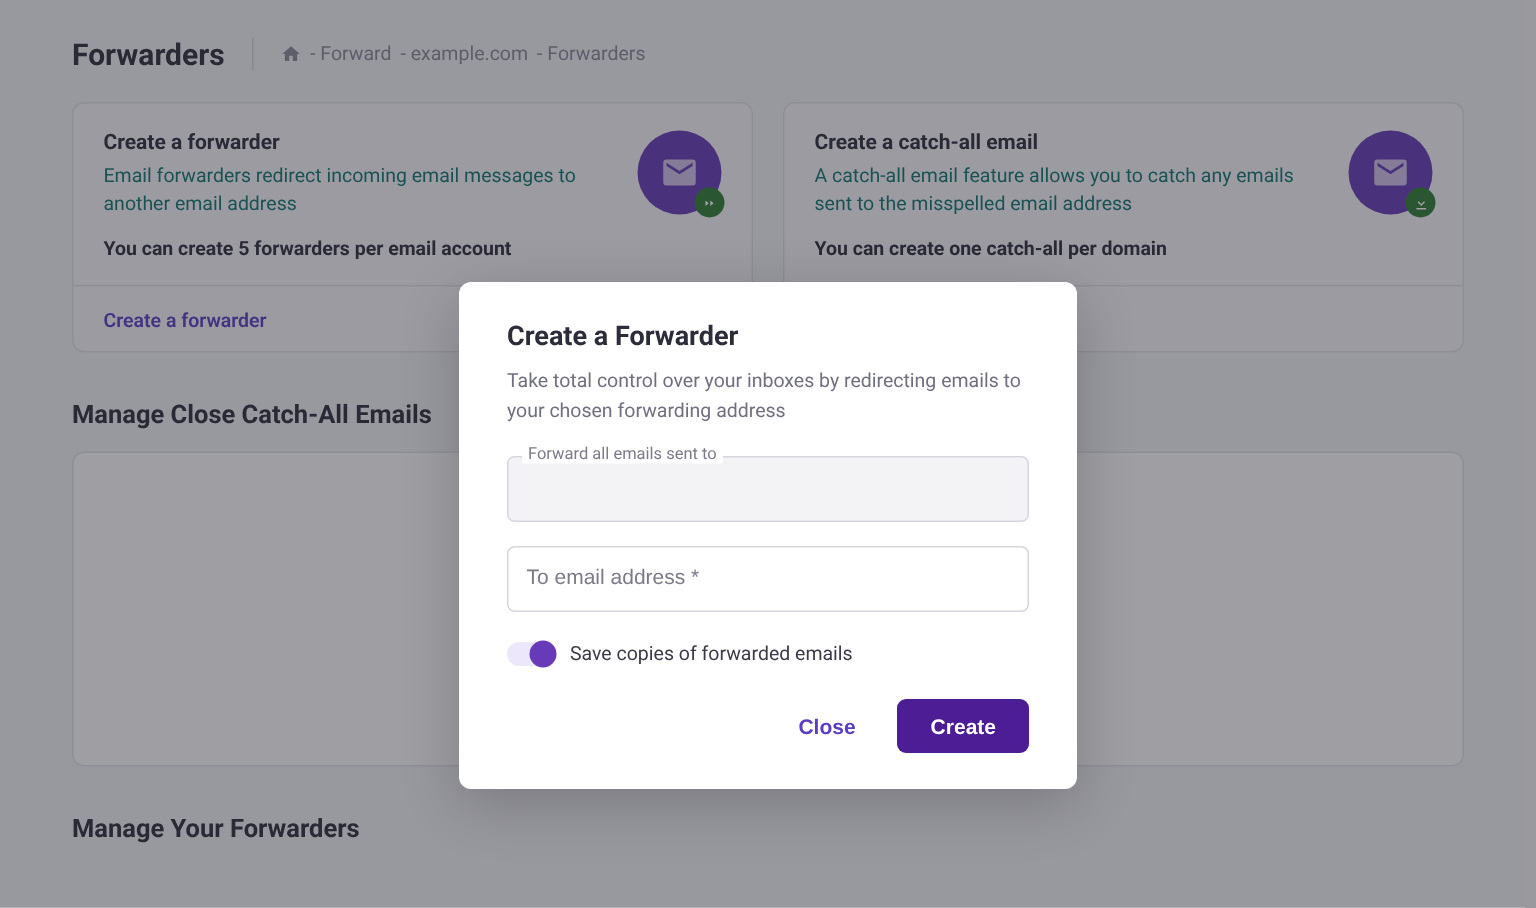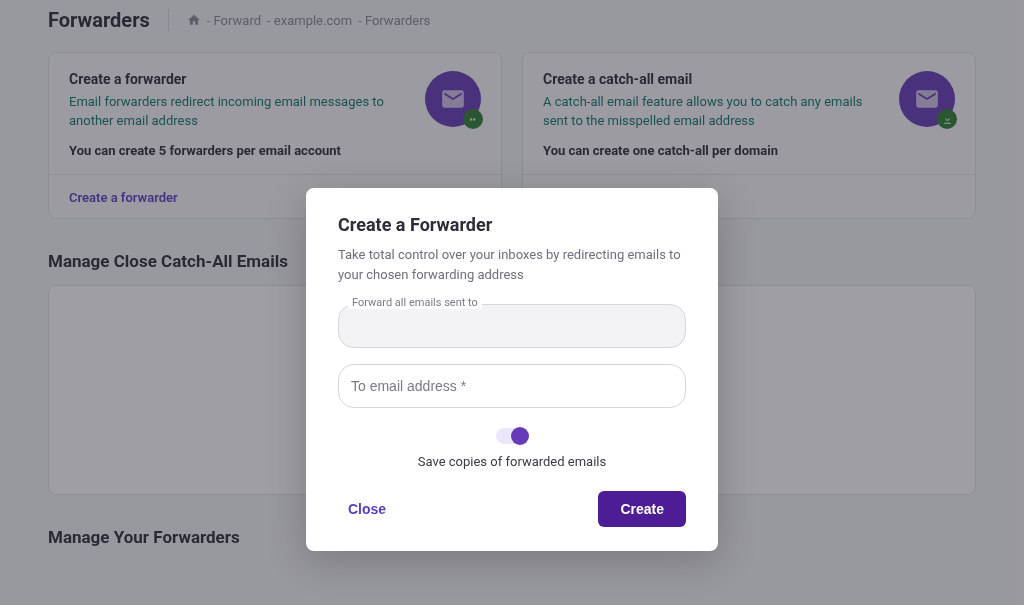--- a/index.html
+++ b/index.html
@@ -6,21 +6,21 @@
     body {
       font-family: -apple-system, BlinkMacSystemFont, "Segoe UI", Roboto, Arial, sans-serif;
       background: #f5f5f7;
       color: #2c2c3a;
       width: 1024px;
       height: 605px;
       overflow: hidden;
       position: relative;
     }
     .page {
-      padding: 8px 48px;
+      padding: 24px 48px;
     }
     .header-row {
       display: flex;
       align-items: center;
       gap: 18px;
       margin-bottom: 20px;
     }
     .page-title {
       font-size: 20px;
       font-weight: 700;
@@ -147,43 +147,42 @@
       margin-bottom: 20px;
     }
     .field {
       position: relative;
       margin-bottom: 16px;
     }
     .field-input {
       width: 100%;
       height: 44px;
       border: 1px solid #d5d5e0;
-      border-radius: 16px;
+      border-radius: 5px;
       background: #f3f3f6;
       padding: 0 12px;
-      font-size: 16px;
+      font-size: 10px;
       color: #2c2c3a;
     }
     .field-input.light { background: #fff; }
     .field-label {
       position: absolute;
       top: -8px;
       left: 10px;
       background: #fff;
       padding: 0 4px;
       font-size: 11px;
       color: #7a7a8a;
     }
     .field-input::placeholder { color: #7a7a8a; font-size: 14px; }
     .toggle-row {
       display: flex;
       align-items: center;
       gap: 10px;
       margin: 20px 0 22px 0;
-      flex-direction: column;
     }
     .toggle {
       width: 32px; height: 16px;
       background: #ece7fb;
       border-radius: 10px;
       position: relative;
       cursor: pointer;
     }
     .toggle .knob {
       position: absolute;
@@ -191,21 +190,21 @@
       width: 18px; height: 18px;
       background: #673ab7;
       border-radius: 50%;
     }
     .toggle-label {
       font-size: 13px;
       color: #3a3a48;
     }
     .modal-actions {
       display: flex;
-      justify-content: space-between;
+      justify-content: flex-end;
       gap: 18px;
       align-items: center;
     }
     .btn-close {
       color: #5b3cc4;
       font-size: 14px;
       font-weight: 600;
       background: none;
       border: none;
       cursor: pointer;

